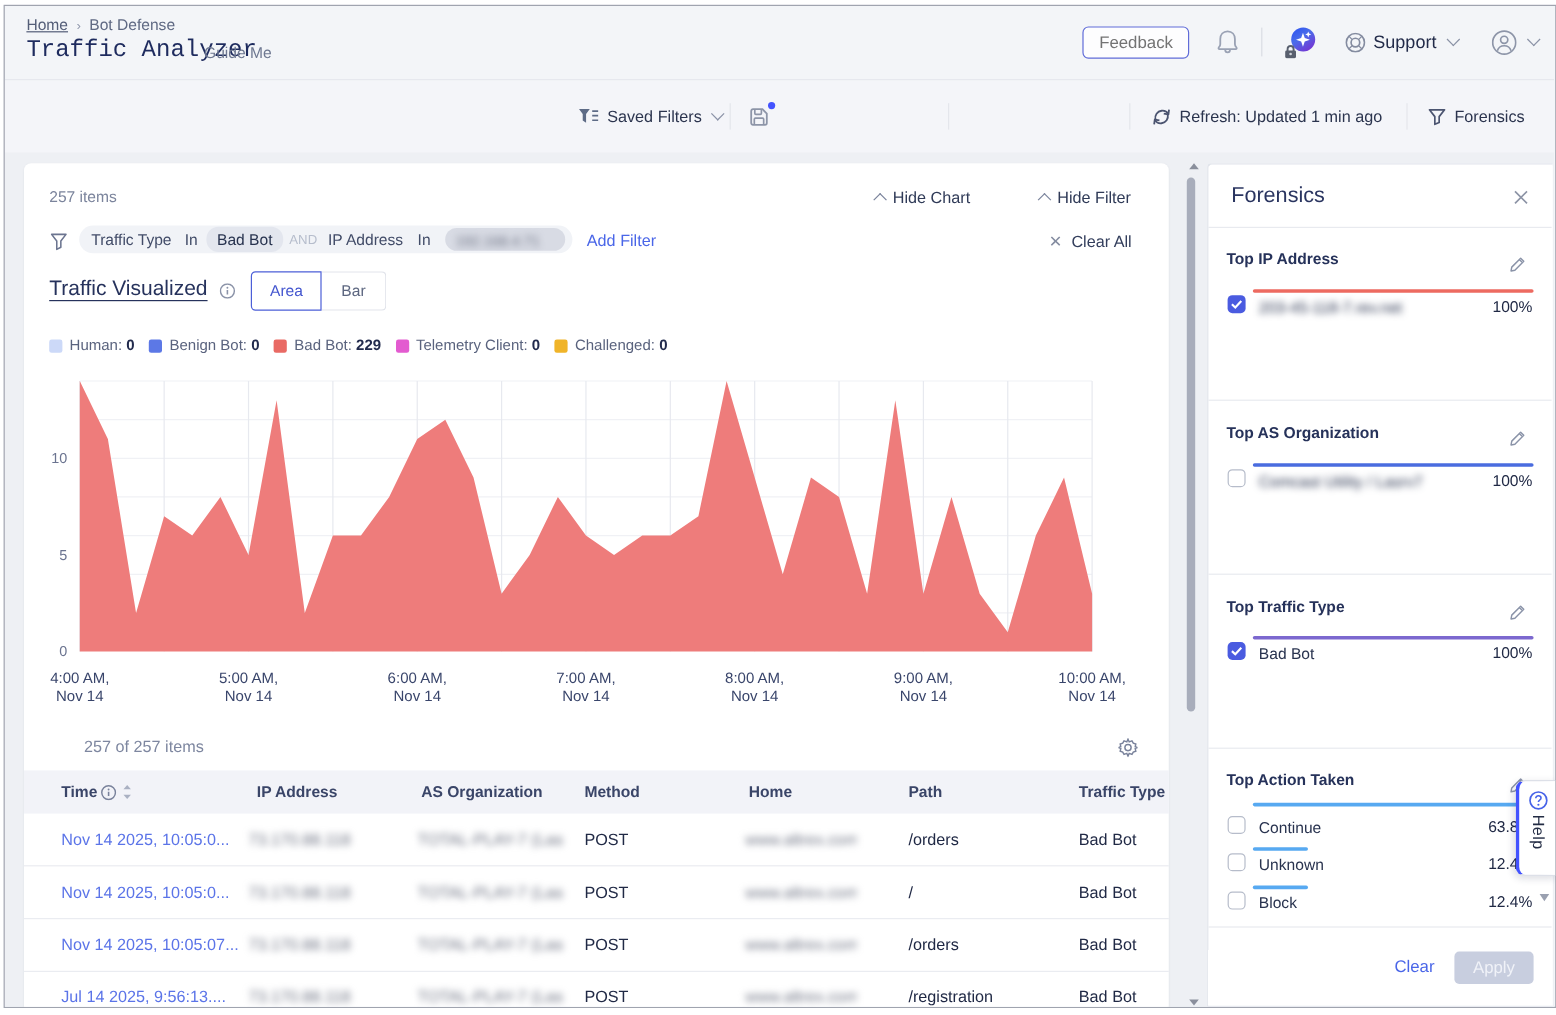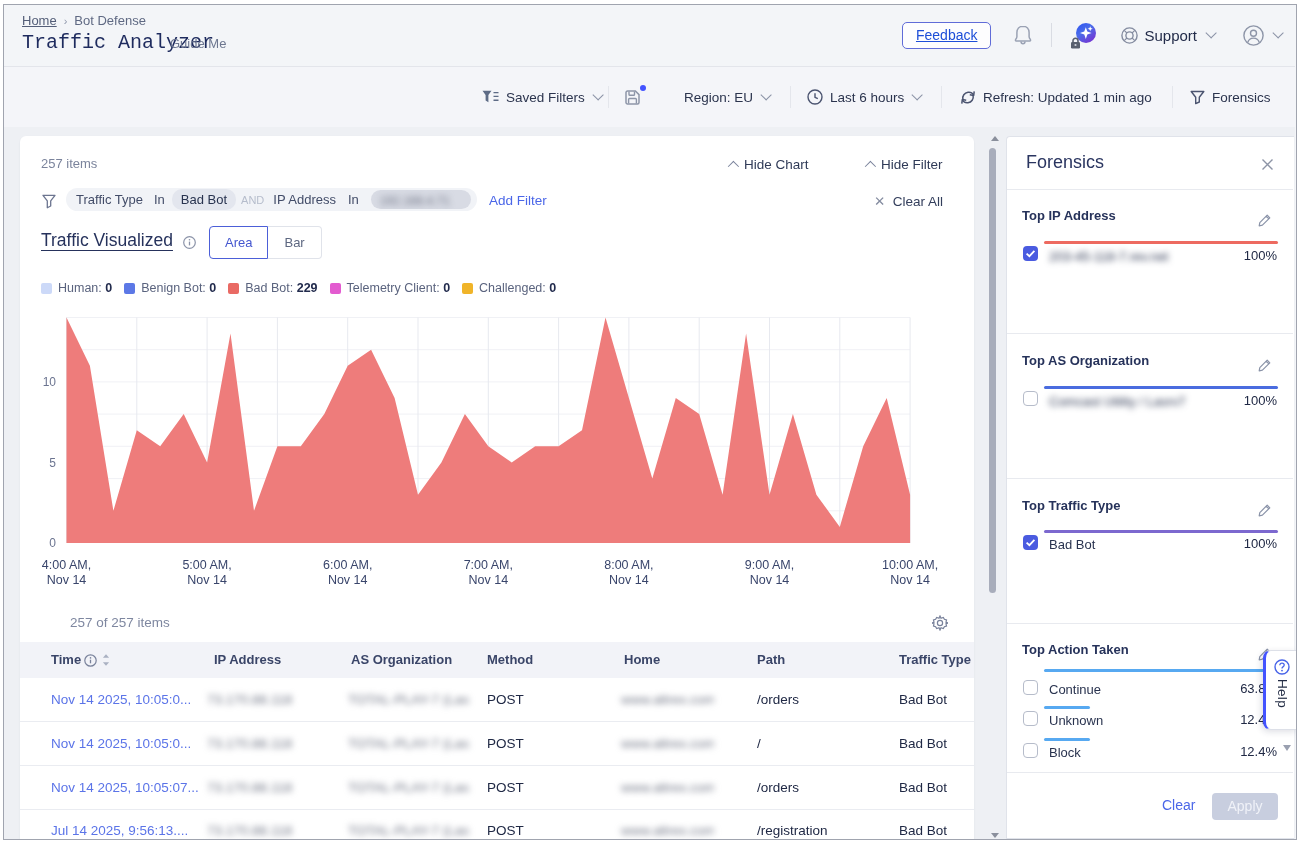--- a/index.html
+++ b/index.html
@@ -6,21 +6,21 @@
 html,body { width:1297px; height:846px; background:#fff; font-family:"Liberation Sans",sans-serif; }
 .abs { position:absolute; }
 #win { position:absolute; left:3px; top:4px; width:1294px; height:836px; border:1px solid #a0a4af; background:#f3f5f8; overflow:hidden; }
 
 #crumb { left:18px; top:8px; font-size:13px; color:#5f6983; }
 #crumb a { color:#545e78; text-decoration:underline; }
 #crumb .sep { color:#8f97ab; margin:0 7px; font-size:11px; }
 #title { left:18px; top:26px; font-size:20px; font-weight:500; color:#1e2b5e;font-family:Liberation Mono, monospace; }
 #guideme { left:166px; top:31px; font-size:13px; color:#6d7790; }
 #hdr-right { right:16px; top:15px; height:30px; display:flex; align-items:center; }
-#feedback { display:inline-block; border:1px solid #606cd8; color:#1d4ed8; border-radius:5px; font-size:14px; padding:4px 13px 5px; background:#fdfdfe;text-decoration:underline; }
+#feedback { display:inline-block; border:1px solid #606cd8; color:#737373; border-radius:5px; font-size:14px; padding:4px 13px 5px; background:#fdfdfe; }
 .vdiv { width:1px; height:24px; background:#d9dce3; }
 
 #tbar-line { left:0; top:61px; width:1291px; height:1px; background:#e3e5eb; }
 #toolbar { left:0; top:62px; width:1291px; height:60px; background:#f4f5f9; }
 .tb { position:absolute; top:0; height:60px; display:flex; align-items:center; font-size:13.5px; color:#2b344e; gap:7px; }
 .chev { width:8px; height:8px; border-right:1.5px solid #8a92a6; border-bottom:1.5px solid #8a92a6; transform:rotate(45deg) translateY(-3px); display:inline-block; }
 
 #content { left:0; top:122px; width:1291px; height:713px; background:#eef0f4; }
 #card { position:absolute; left:16px; top:9px; width:954px; height:720px; background:#fff; border-radius:6px; box-shadow:0 1px 2px rgba(40,50,80,.08); }
 #panel { position:absolute; left:1002px; top:9px; width:288px; height:703px; background:#fff; border:1px solid #e0e3ea; border-radius:4px 0 0 0; border-right:none; }
@@ -109,33 +109,21 @@
     <div class="tb" style="left:620px">
       <span style="position:relative;display:inline-block;width:18px;height:20px">
         <svg width="17" height="17" viewBox="0 0 17 17" style="position:absolute;top:2px">
             <path d="M2 3.5 C2 2.7 2.7 2 3.5 2 L11.4 2 L15 5.6 L15 13.5 C15 14.3 14.3 15 13.5 15 L3.5 15 C2.7 15 2 14.3 2 13.5 Z" fill="none" stroke="#8d95a8" stroke-width="1.5"></path>
             <path d="M5 2.4 L5 5.4 C5 5.9 5.4 6.3 5.9 6.3 L9.6 6.3 C10.1 6.3 10.5 5.9 10.5 5.4 L10.5 2.4" fill="none" stroke="#8d95a8" stroke-width="1.4"></path>
             <path d="M4.6 14.6 L4.6 10.4 C4.6 9.9 5 9.5 5.5 9.5 L11.5 9.5 C12 9.5 12.4 9.9 12.4 10.4 L12.4 14.6" fill="none" stroke="#8d95a8" stroke-width="1.4"></path>
           </svg>
         <span style="position:absolute;right:-4px;top:-2px;width:6px;height:6px;border-radius:50%;background:#4353ff"></span>
       </span>
     </div>
-    <div class="tb" style="left:680px">
-        <span>Region: EU</span>
-        <span class="chev"></span>
-      </div>
     <div class="vdiv abs" style="left:786px;top:19px;height:22px;background:#e4e6ec"></div>
-    <div class="tb" style="left:803px">
-      <svg width="16" height="16" viewBox="0 0 16 16">
-          <circle cx="8" cy="8" r="7" fill="none" stroke="#4b5470" stroke-width="1.4"></circle>
-          <path d="M8 4.2 L8 8.3 L10.8 9.6" fill="none" stroke="#4b5470" stroke-width="1.4"></path>
-        </svg>
-      <span>Last 6 hours</span>
-        <span class="chev"></span>
-    </div>
     <div class="vdiv abs" style="left:937px;top:19px;height:22px;background:#e4e6ec"></div>
     <div class="tb" style="left:956px">
       <svg width="16" height="17" viewBox="0 0 16 17">
           <path d="M2.9 10.4 C2.1 7.1 4.4 3.8 8 3.3 C10.3 3 12.4 4 13.5 5.9" fill="none" stroke="#4b5470" stroke-width="1.5"></path>
           <path d="M14.2 2.4 L13.7 6.4 L9.8 5.7" fill="none" stroke="#4b5470" stroke-width="1.5" stroke-linejoin="round"></path>
           <path d="M13.1 6.6 C13.9 9.9 11.6 13.2 8 13.7 C5.7 14 3.6 13 2.5 11.1" fill="none" stroke="#4b5470" stroke-width="1.5"></path>
           <path d="M1.8 14.6 L2.3 10.6 L6.2 11.3" fill="none" stroke="#4b5470" stroke-width="1.5" stroke-linejoin="round"></path>
         </svg>
       <span>Refresh: Updated 1 min ago</span>
     </div>

